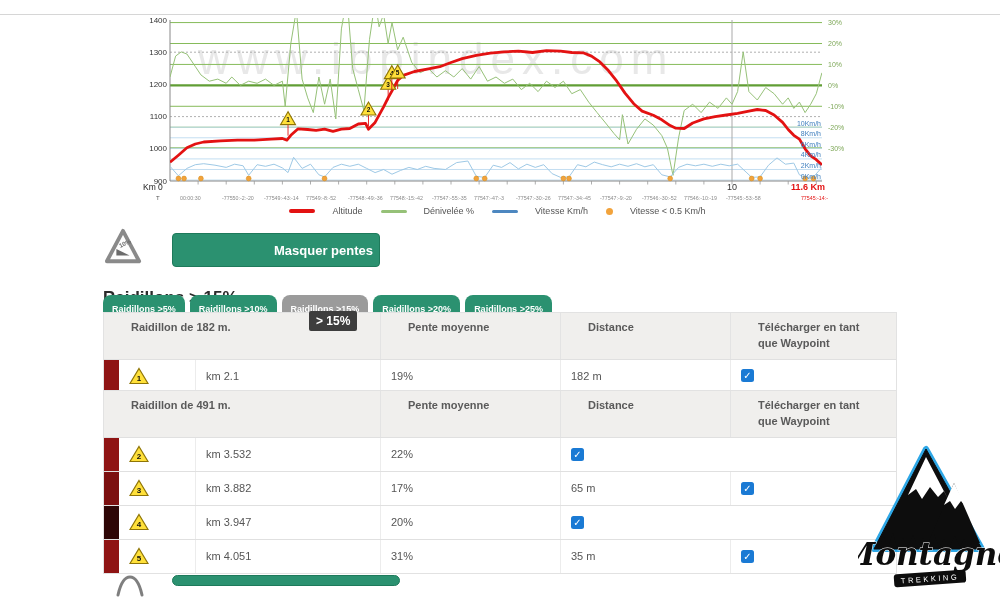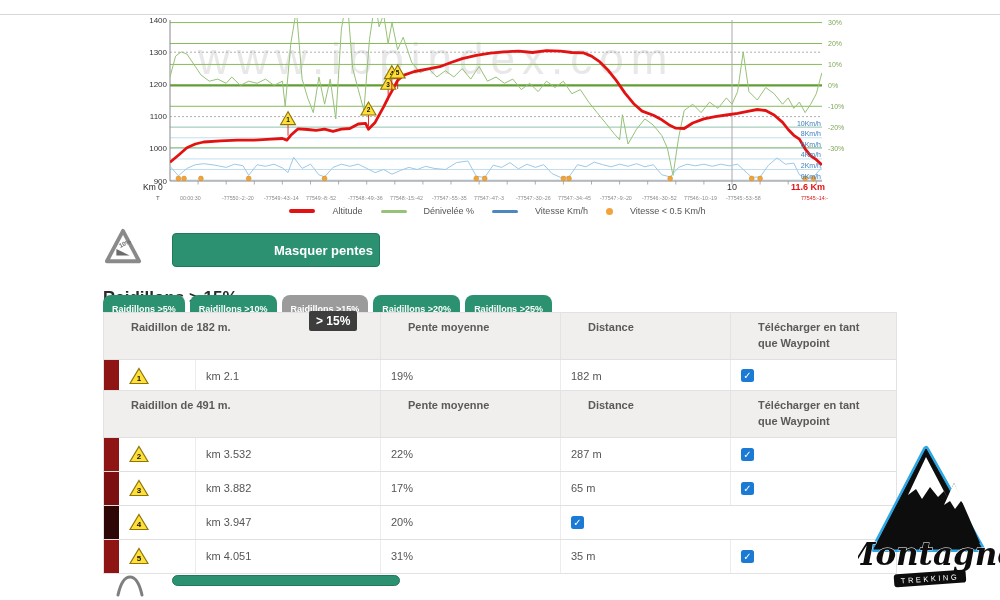--- a/index.html
+++ b/index.html
@@ -253,21 +253,20 @@
     <div class="trow" style="height:33px">
       <div class="strip" style="background: rgb(143, 20, 20);"></div>
       <div class="cell">
         <svg class="tri" viewBox="0 0 20 18">
           <polygon class="tri-poly" points="10,1.5 19,16.5 1,16.5"></polygon>
           <text class="tri-num" x="10" y="14">2</text>
         </svg>
       </div>
       <div class="cell">km 3.532</div>
       <div class="cell">22%</div>
-      <div class="cell">287 m</div>
       <div class="cell">
           <span class="checkbox"></span>
         </div>
     </div>
     <div class="trow" style="height:33px">
       <div class="strip" style="background: rgb(124, 16, 16);"></div>
       <div class="cell">
         <svg class="tri" viewBox="0 0 20 18">
           <polygon class="tri-poly" points="10,1.5 19,16.5 1,16.5"></polygon>
           <text class="tri-num" x="10" y="14">3</text>

